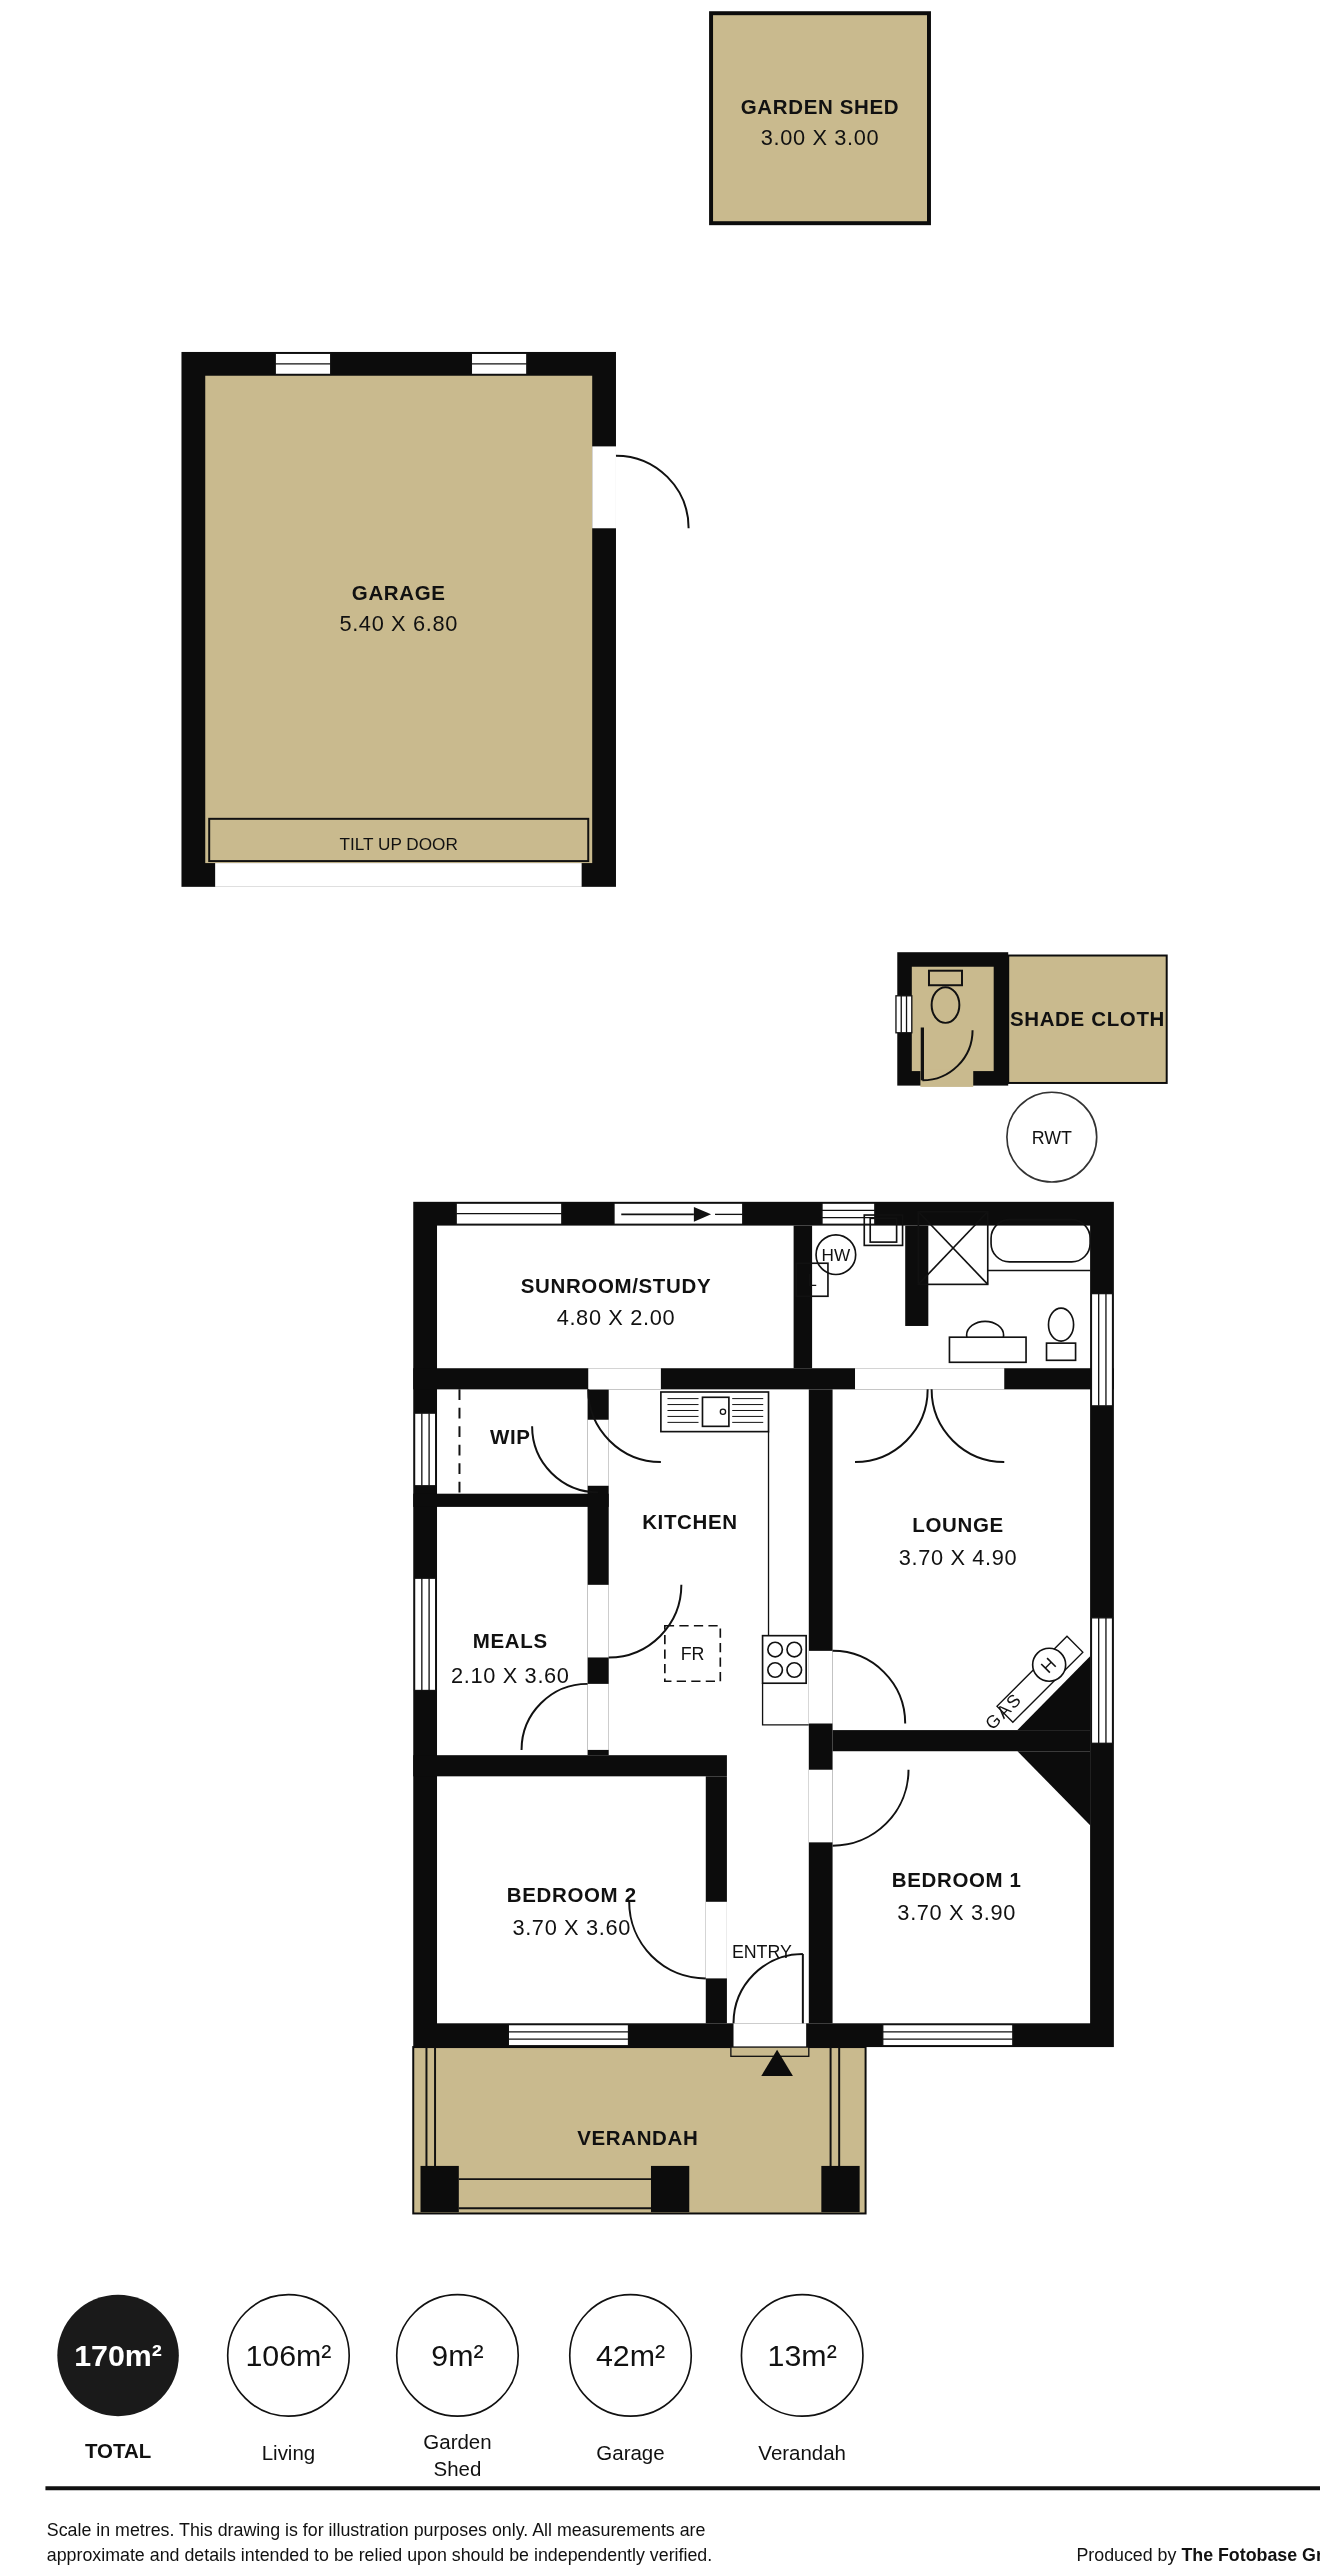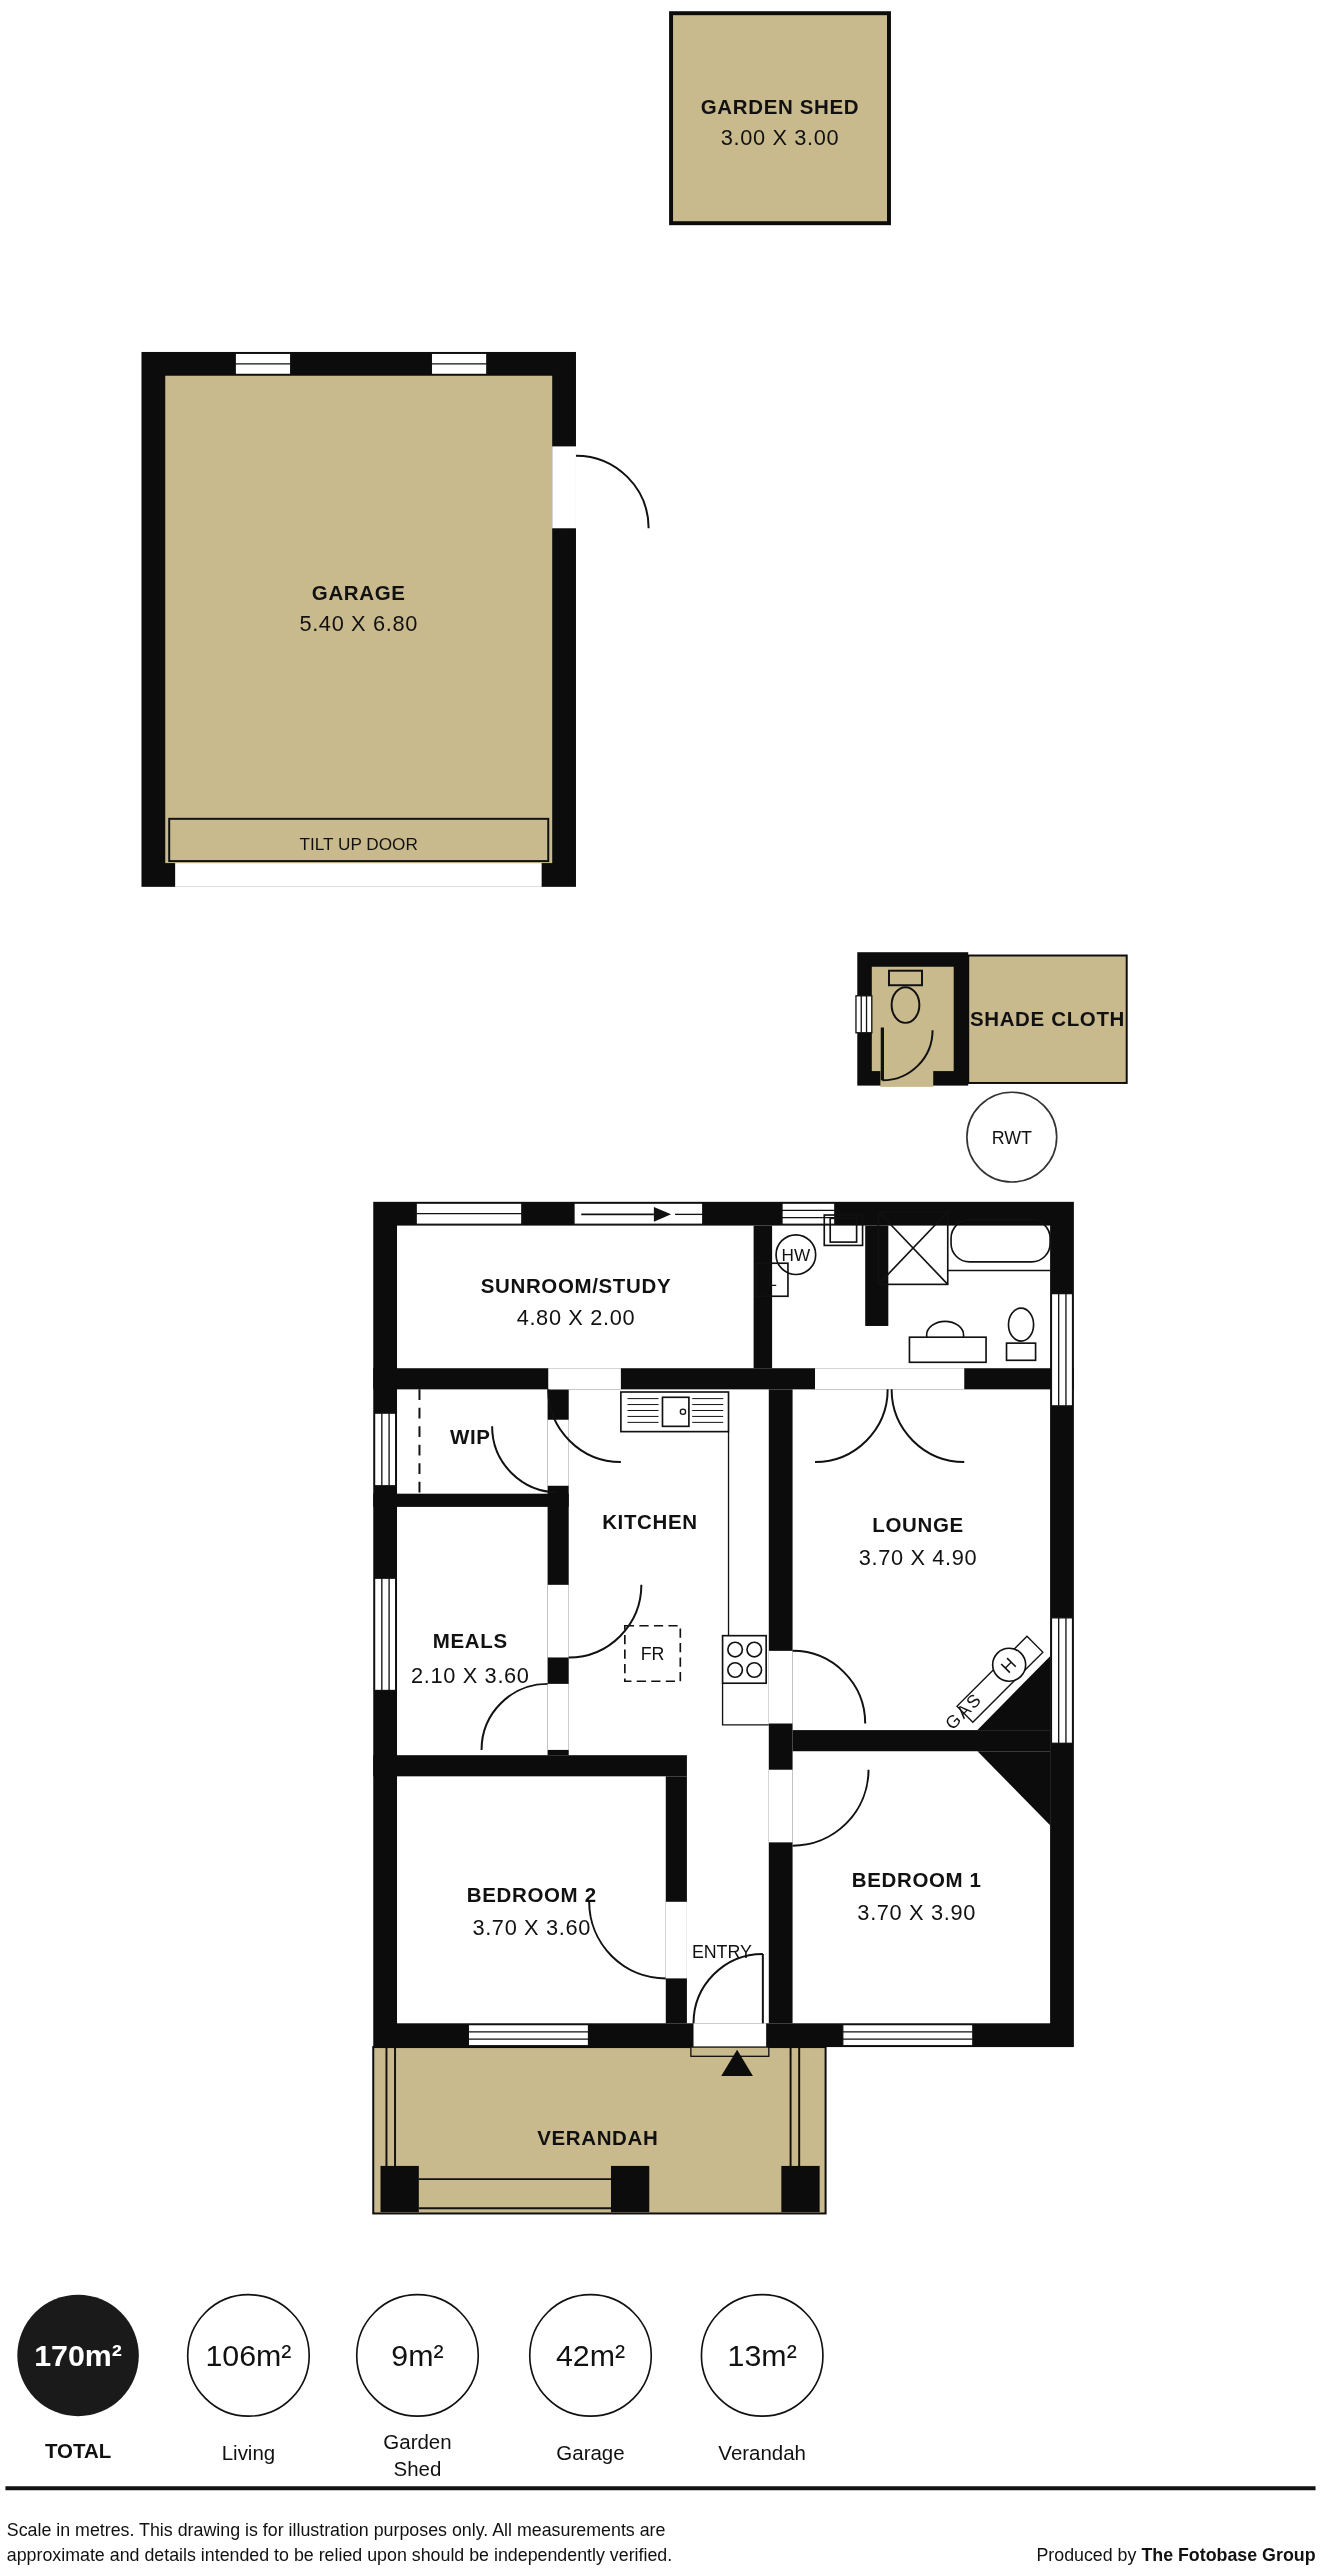--- a/index.html
+++ b/index.html
@@ -1,17 +1,17 @@
 <!DOCTYPE html>
 <html style="font-size:10.6px"><head>
 <meta charset="utf-8">
 <style>
   html,body{margin:0;padding:0;background:#fff;}
   body{width:1321px;font-family:"Liberation Sans",sans-serif;}
-  #plan{position:relative;width:1072px;height:2576px;background:#fff;}
+  #plan{position:relative;width:1072px;height:2576px;background:#fff;padding-left:40px;}
   svg{display:block;}
   text{fill:#111;}
   .room   {font:700 31px "Liberation Sans",sans-serif; letter-spacing:1px; text-anchor:middle;}
   .dims   {font:400 33px "Liberation Sans",sans-serif; letter-spacing:1px; text-anchor:middle;}
   .tag    {font:400 27px "Liberation Sans",sans-serif; text-anchor:middle;}
   .tiny   {font:400 26px "Liberation Sans",sans-serif; text-anchor:middle;}
   .circnum{font:400 46px "Liberation Sans",sans-serif; text-anchor:middle;}
   .circnumb{font:700 46px "Liberation Sans",sans-serif; text-anchor:middle; fill:#fff;}
   .circlab{font:400 31px "Liberation Sans",sans-serif; text-anchor:middle;}
   .circlabb{font:700 31px "Liberation Sans",sans-serif; text-anchor:middle;}

